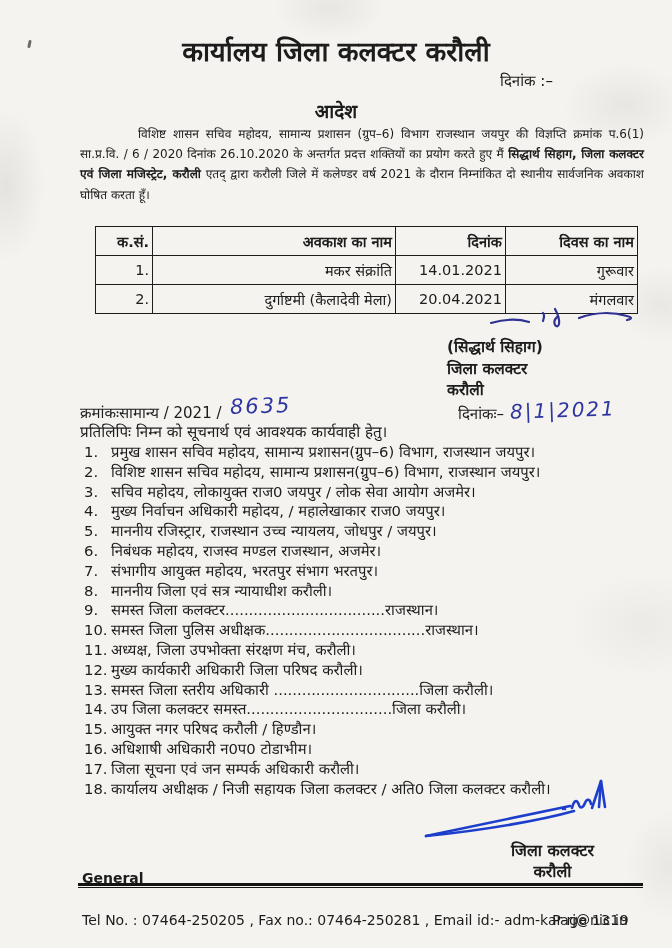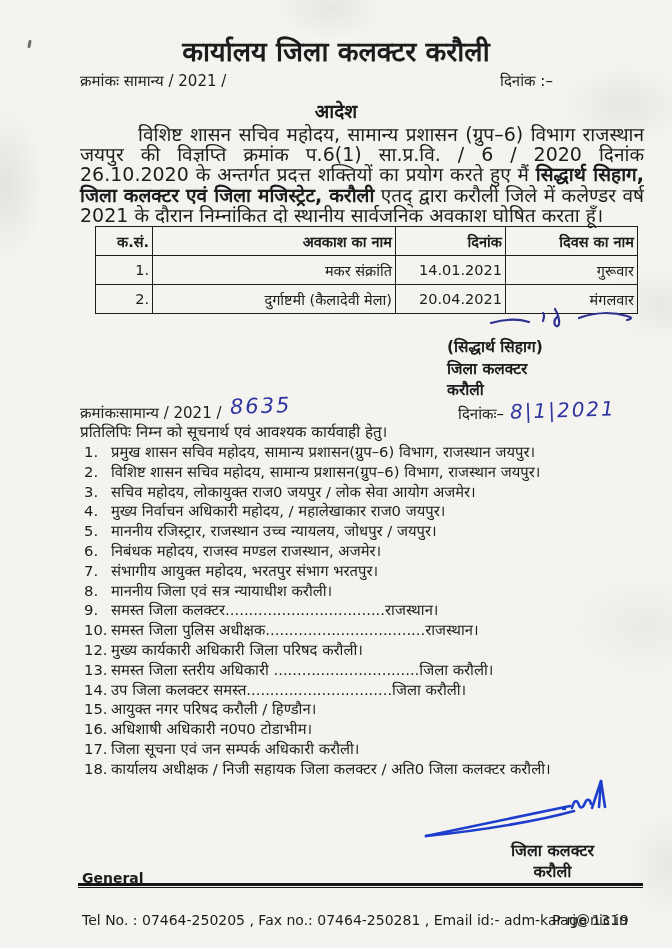--- a/index.html
+++ b/index.html
@@ -23,21 +23,21 @@
   .bold { font-weight:bold; }
 
   .govt-line   { top:12px; left:0; width:672px; font-size:16px; letter-spacing:.5px; }
   .office-line { top:32px; left:0; width:672px; font-size:27px; font-weight:bold; }
   .ref-row-label  { top:70px; left:80px;  font-size:15px; }
   .ref-row-date   { top:70px; left:500px; font-size:15px; }
   .order-heading  { top:98px; left:0; width:672px; font-size:19px; font-weight:bold; }
 
   .order-para {
     top:124px; left:80px; width:564px;
-    font-size:19px; line-height:20.2px;
+    font-size:12px; line-height:20.2px;
     text-align:justify; text-indent:58px;
   }
 
   table.holiday {
     position:absolute; top:226px; left:95px; width:542px;
     border-collapse:collapse; table-layout:fixed;
     font-size:14.5px;
   }
   table.holiday th, table.holiday td {
     border:1.6px solid #1d1d1d; text-align:right;
@@ -90,21 +90,20 @@
   svg { display:block; }
 </style>
 </head>
 <body>
 
 <div class="page">
 
   <div class="abs artifact-tick"></div>
 
   <div class="abs center office-line">कार्यालय जिला कलक्टर करौली</div>
-  <div class="abs ref-row-label">क्रमांकः सामान्य / 2021 /</div>
   <div class="abs ref-row-date">दिनांक :–</div>
   <div class="abs center order-heading">आदेश</div>
 
   <div class="abs order-para"><span>विशिष्ट शासन सचिव महोदय, सामान्य प्रशासन (ग्रुप–6) विभाग राजस्थान जयपुर की विज्ञप्ति क्रमांक प.6(1) सा.प्र.वि. / 6 / 2020 दिनांक 26.10.2020 के अन्तर्गत प्रदत्त शक्तियों का प्रयोग करते हुए मैं </span><span class="bold">सिद्धार्थ सिहाग, जिला कलक्टर एवं जिला मजिस्ट्रेट, करौली</span><span> एतद् द्वारा करौली जिले में कलेण्डर वर्ष 2021 के दौरान निम्नांकित दो स्थानीय सार्वजनिक अवकाश घोषित करता हूँ।</span></div>
 
   <table class="holiday">
     <colgroup>
         <col class="col-sno">
         <col class="col-name">
         <col class="col-date">
@@ -185,20 +184,24 @@
       </div>
     <div class="rcpt">
         <span class="num">9.</span>
         <span class="txt">समस्त जिला कलक्टर..................................राजस्थान।</span>
       </div>
     <div class="rcpt">
         <span class="num">10.</span>
         <span class="txt">समस्त जिला पुलिस अधीक्षक..................................राजस्थान।</span>
       </div>
     <div class="rcpt">
+        <span class="num">11.</span>
+        <span class="txt">अध्यक्ष, जिला उपभोक्ता संरक्षण मंच, करौली।</span>
+      </div>
+    <div class="rcpt">
         <span class="num">12.</span>
         <span class="txt">मुख्य कार्यकारी अधिकारी जिला परिषद करौली।</span>
       </div>
     <div class="rcpt">
         <span class="num">13.</span>
         <span class="txt">समस्त जिला स्तरीय अधिकारी ...............................जिला करौली।</span>
       </div>
     <div class="rcpt">
         <span class="num">14.</span>
         <span class="txt">उप जिला कलक्टर समस्त...............................जिला करौली।</span>

